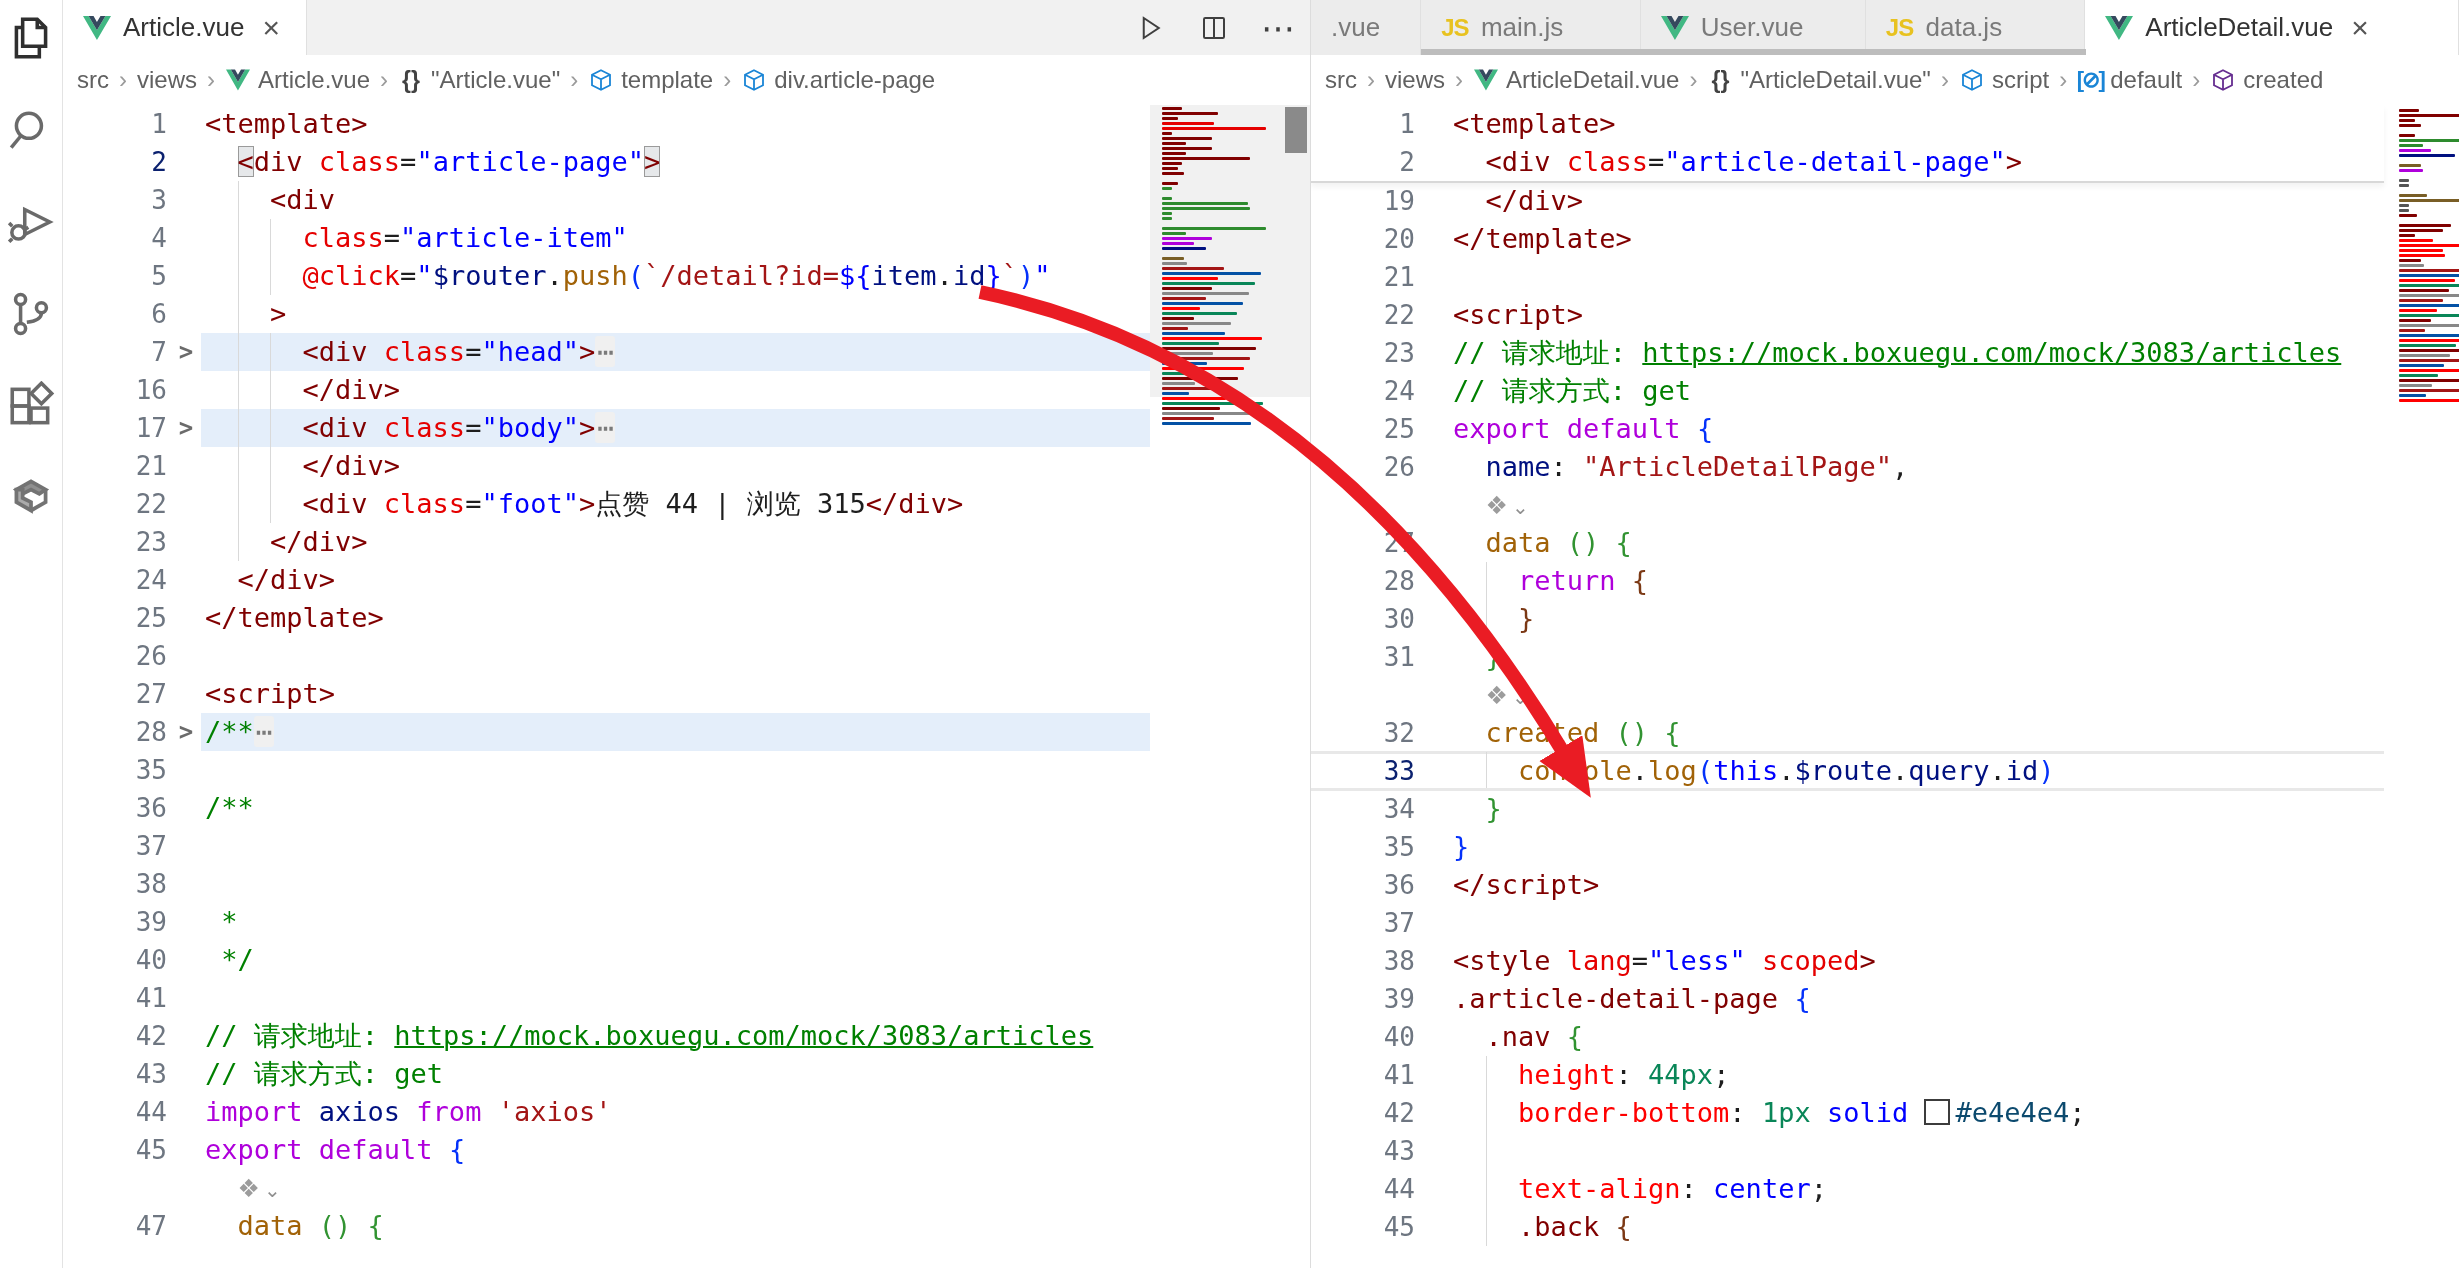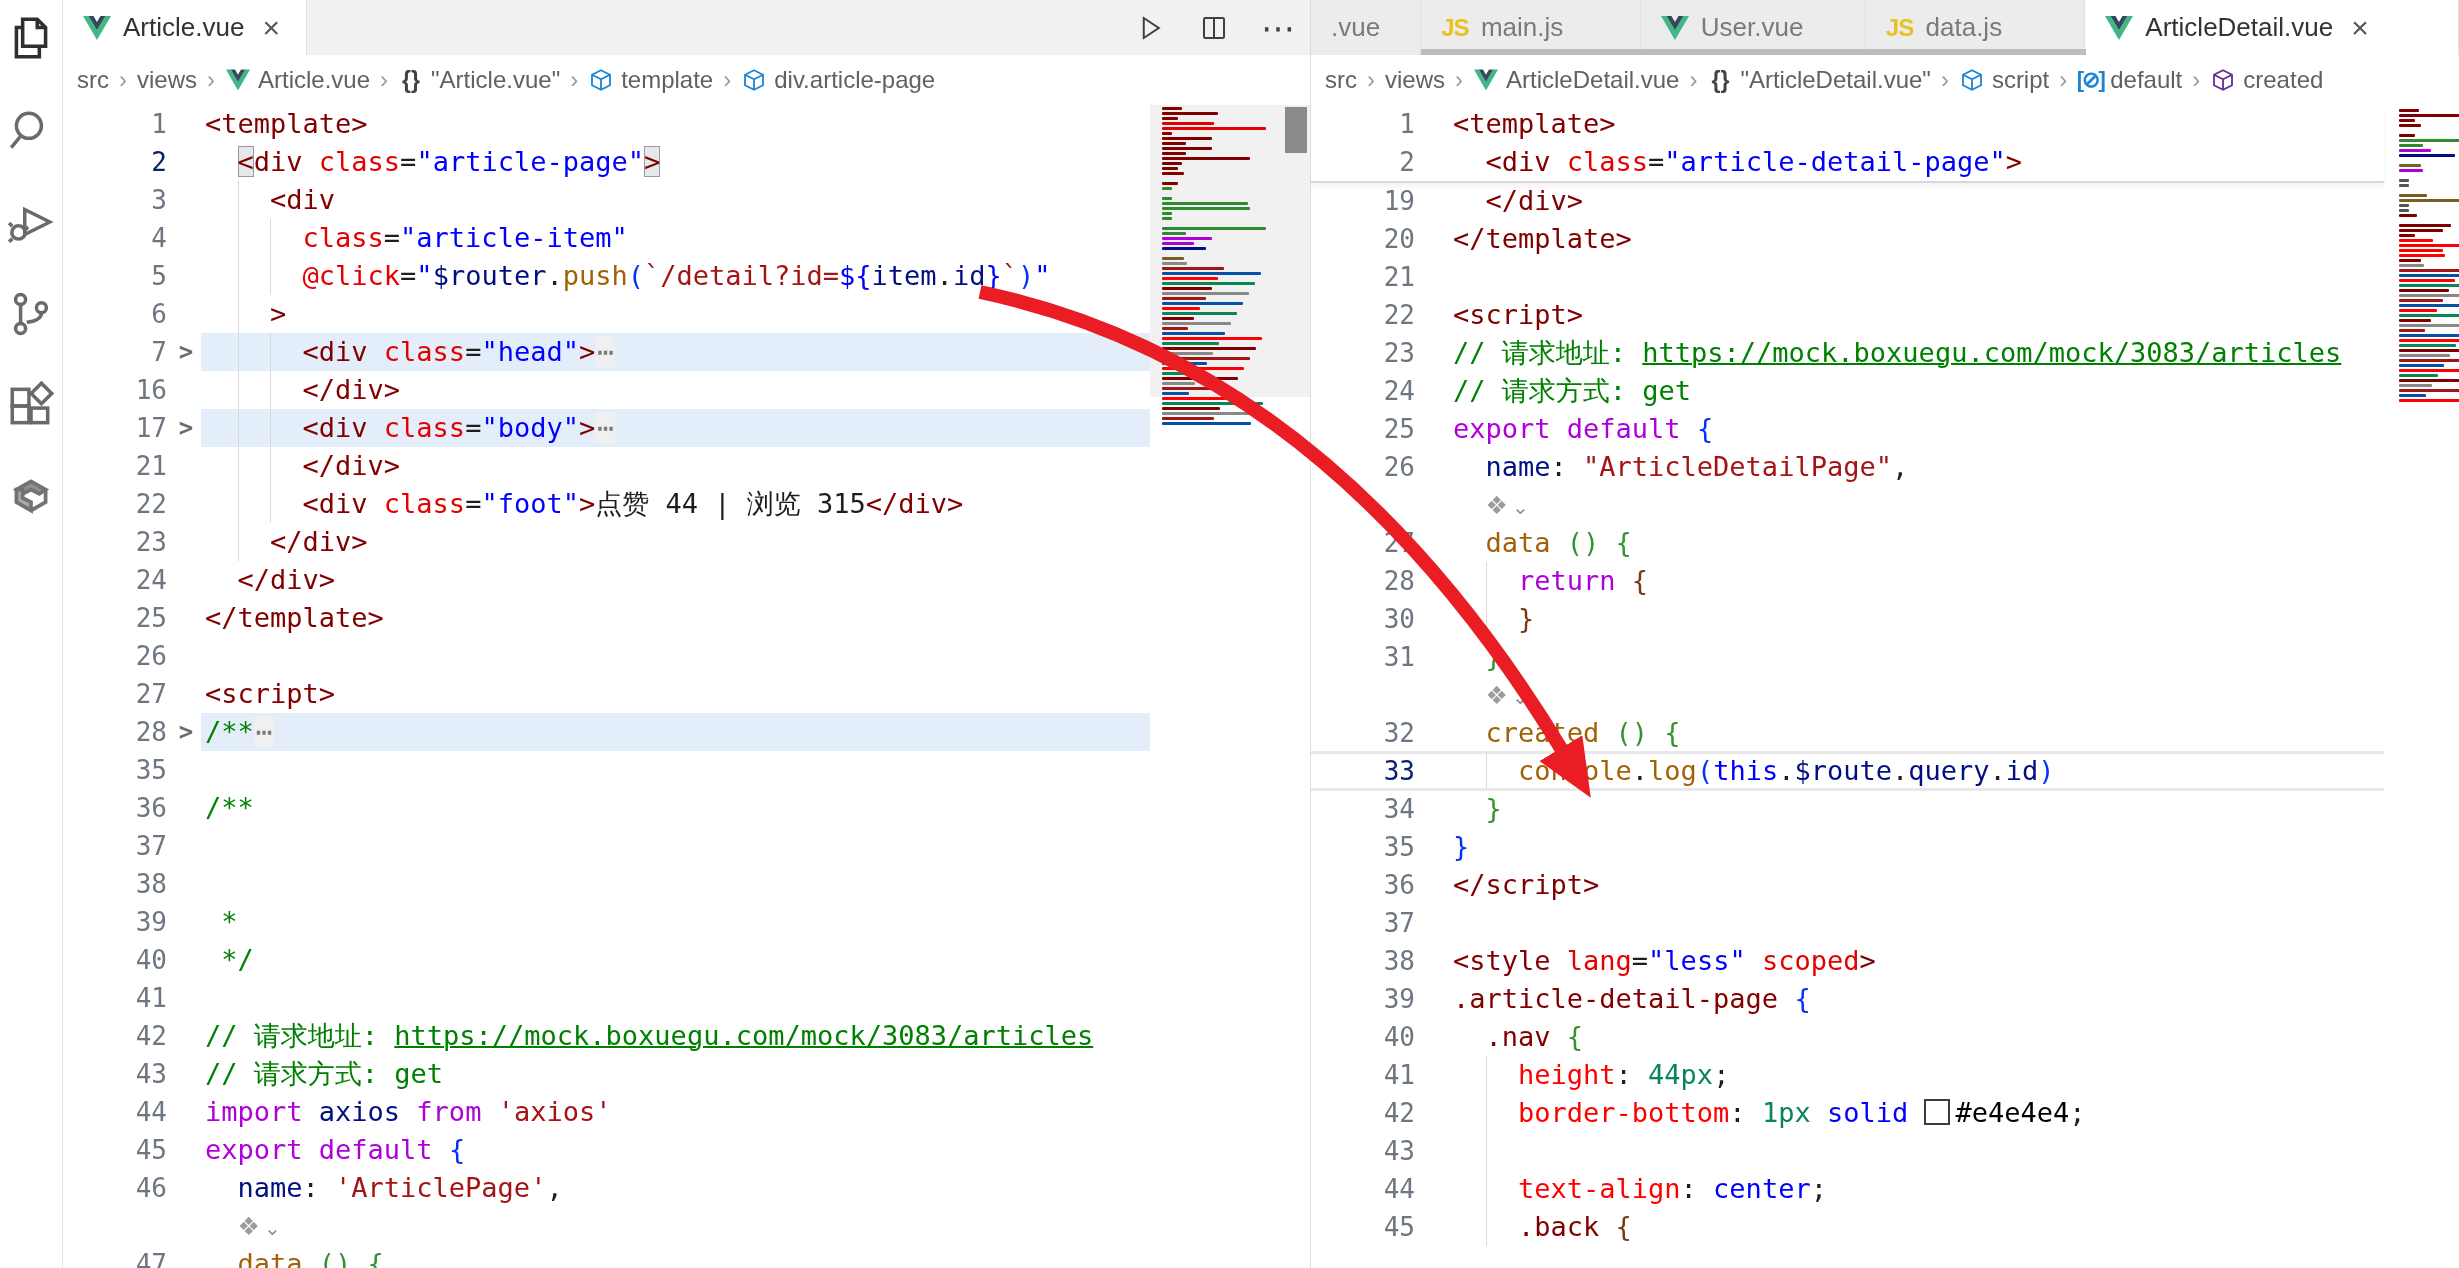--- a/index.html
+++ b/index.html
@@ -51,21 +51,21 @@
   .foldchev{position:absolute;right:4px;top:0;width:30px;text-align:center;color:#6b6b6b;
             font:bold 24px/38px "DejaVu Sans Mono",monospace;}
   .codetext{position:relative;z-index:1;font:27px/38px "DejaVu Sans Mono",monospace;color:#1e1e1e;}
   .guide{position:absolute;top:0;bottom:0;width:1px;background:#d9d9d9;z-index:0;}
   .hintrow{position:absolute;font-size:25px;color:#9c9c9c;line-height:38px;}
   .hintrow .chev{font-size:20px;color:#8f8f8f;margin-left:4px;}
   
   .tk-t{color:#800000}.tk-a{color:#e50000}.tk-vb{color:#0000ff}.tk-s{color:#a31515}
   .tk-v{color:#001080}.tk-f{color:#a16207}.tk-k{color:#af00db}.tk-c{color:#008000}
   .tk-cl{color:#008000;text-decoration:underline;text-decoration-thickness:2px;}
-  .tk-n{color:#098658}.tk-p{color:#ff0000}.tk-cv{color:#000000}
+  .tk-n{color:#098658}.tk-p{color:#ff0000}.tk-cv{color:#0c4a6e}
   .tk-b1{color:#0431fa}.tk-b2{color:#319331}.tk-b3{color:#7b3814}.tk-x{color:#1e1e1e}
   .tk-d{color:#7a7a7a;background:#f0f0f0;border-radius:3px;padding:0 2px;}
   .tk-brk{color:#800000;background:#e6e8ea;box-shadow:0 0 0 1px #9a9a9a inset;}
   .tk-sw{display:inline-block;width:22px;height:22px;border:2px solid #3c3c3c;background:#fff;
          vertical-align:-3px;margin-right:5px;}
   
   .sticky{position:absolute;top:0;left:0;right:75px;background:#fff;z-index:4;
           border-bottom:2px solid #d8d8d8;box-shadow:0 4px 6px rgba(0,0,0,.05);}
   
   .minimap{position:absolute;top:0;bottom:0;z-index:2;}
@@ -223,21 +223,20 @@
           <div class="row"><span class="gutter">36</span><span class="codetext"><span class="tk-c">/**</span></span></div>
           <div class="row"><span class="gutter">37</span></div>
           <div class="row"><span class="gutter">38</span></div>
           <div class="row"><span class="gutter">39</span><span class="codetext"><span class="tk-c"> *</span></span></div>
           <div class="row"><span class="gutter">40</span><span class="codetext"><span class="tk-c"> */</span></span></div>
           <div class="row"><span class="gutter">41</span><span class="codetext"></span></div>
           <div class="row"><span class="gutter">42</span><span class="codetext"><span class="tk-c">// 请求地址: </span><span class="tk-cl">https://mock.boxuegu.com/mock/3083/articles</span></span></div>
           <div class="row"><span class="gutter">43</span><span class="codetext"><span class="tk-c">// 请求方式: get</span></span></div>
           <div class="row"><span class="gutter">44</span><span class="codetext"><span class="tk-k">import</span><span class="tk-x"> </span><span class="tk-v">axios</span><span class="tk-x"> </span><span class="tk-k">from</span><span class="tk-x"> </span><span class="tk-s">'axios'</span></span></div>
           <div class="row"><span class="gutter">45</span><span class="codetext"><span class="tk-k">export</span><span class="tk-x"> </span><span class="tk-k">default</span><span class="tk-x"> </span><span class="tk-b1">{</span></span></div>
-          <div class="row"><span class="gutter">46</span><span class="codetext"><span class="tk-x">  </span><span class="tk-v">name</span><span class="tk-x">: </span><span class="tk-s">'ArticlePage'</span><span class="tk-x">,</span></span></div>
           <div class="row"><span class="gutter"></span><span class="hintrow" style="left: 174.5px;">❖<span class="chev">⌄</span></span></div>
           <div class="row"><span class="gutter">47</span><span class="codetext"><span class="tk-x">  </span><span class="tk-f">data</span><span class="tk-x"> </span><span class="tk-b2">()</span><span class="tk-x"> </span><span class="tk-b2">{</span></span></div>
         </div>
       <div class="mm-slider" style="right:0;width:160px;height:292px"></div>
       <div class="minimap" id="mmL" style="right:28px;width:132px">
           <div class="mbar" style="background: rgb(128, 0, 0); width: 20px;"></div>
           <div class="mbar" style="background: rgb(128, 0, 0); width: 56px;"></div>
           <div class="mbar" style="background: rgb(128, 0, 0); width: 16px;"></div>
           <div class="mbar" style="background: rgb(229, 0, 0); width: 52px;"></div>
           <div class="mbar" style="background: rgb(229, 0, 0); width: 104px;"></div>

